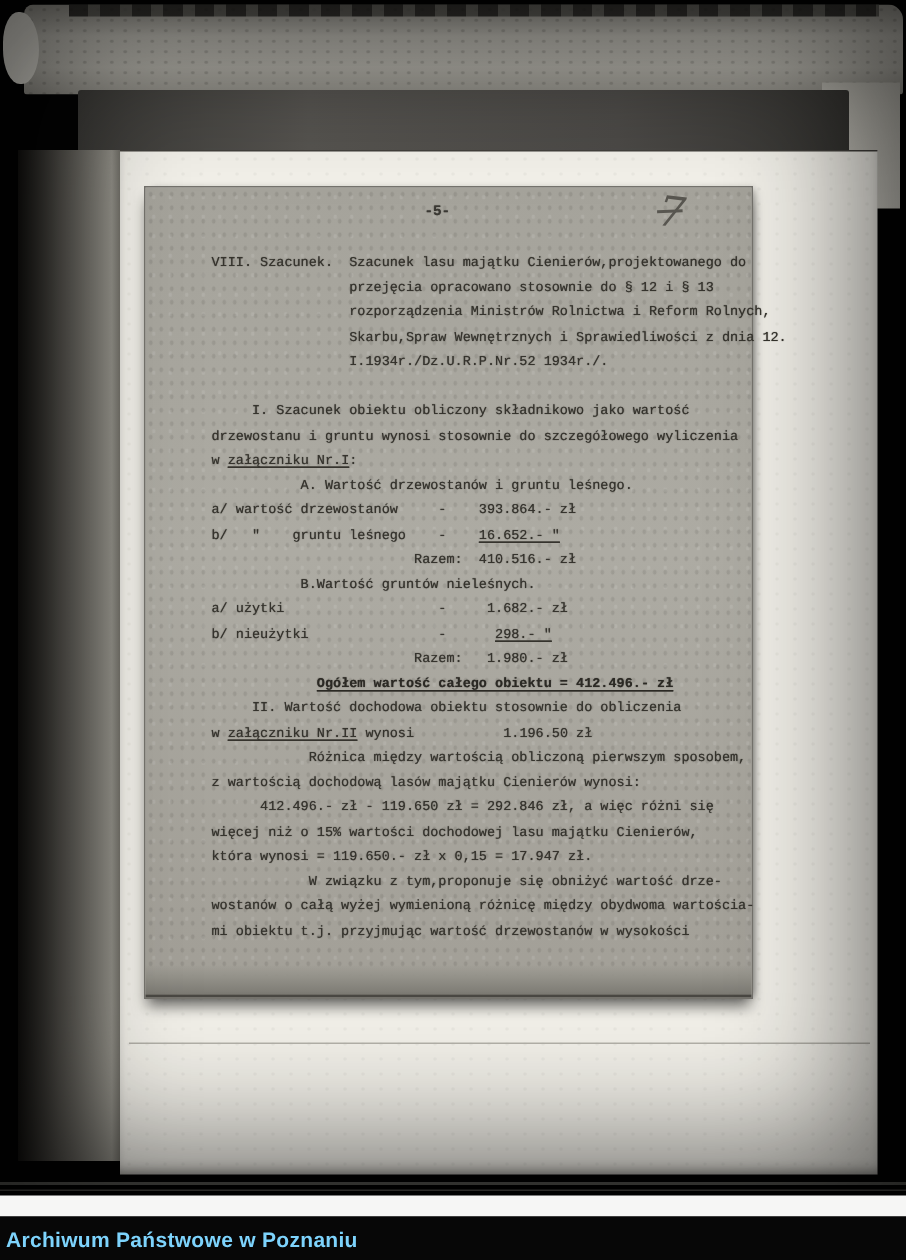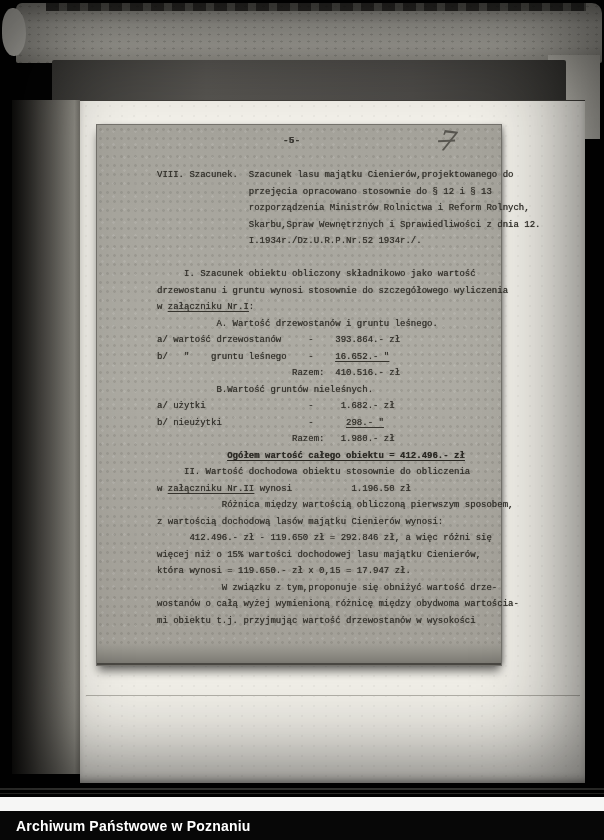--- a/index.html
+++ b/index.html
@@ -76,21 +76,21 @@
   .hand7{
     position:absolute;left:342px;top:0px;
     font-family:"DejaVu Serif",serif;font-style:italic;
     font-size:28px;color:#504e48;transform:rotate(7deg);opacity:.9;
   }
   .hand7 .strike{
     position:absolute;left:-1px;top:15px;width:17px;height:0;
     border-top:2px solid #504e48;transform:rotate(-9deg);
   }
   .typeblock{
-    position:absolute;left:60px;top:42px;width:360px;
+    position:absolute;left:44px;top:42px;width:360px;
     font-family:"Liberation Mono","DejaVu Sans Mono",monospace;
     font-size:9px;line-height:16.5px;color:#35332d;
     white-space:pre;letter-spacing:0;
     text-shadow:0 0 .7px rgba(48,46,40,.85);
   }
   .tl{height:16.5px;}
   .tl .u{text-decoration:underline;text-underline-offset:2px;text-align:center;}
   .tl .b{font-weight:bold;color:#2b2924;}
   .vignette{
     position:absolute;left:0;top:0;width:604px;height:797px;pointer-events:none;
@@ -98,21 +98,21 @@
   }
   .film-line1{position:absolute;left:0;top:788px;width:604px;height:2px;background:#6e6d68;opacity:.75;}
   .film-line2{position:absolute;left:0;top:793px;width:604px;height:1px;background:#4c4b47;}
   
   .gap-strip{position:absolute;left:0;top:797px;width:604px;height:14px;background:#f6f6f5;}
   .caption-bar{
     position:absolute;left:0;top:811px;width:604px;height:29px;background:#070707;
     display:flex;align-items:center;
   }
   .caption-text{
-    padding-left:16px;color:#ffffff;font-weight:bold;
+    padding-left:4px;color:#7dd3fc;font-weight:bold;
     font-size:14px;font-family:"Liberation Sans",sans-serif;letter-spacing:.2px;
   }
 </style>
 </head>
 <body>
 
 <div class="stage">
 
   <div class="photo-area">
     <div class="film-top-strip">

